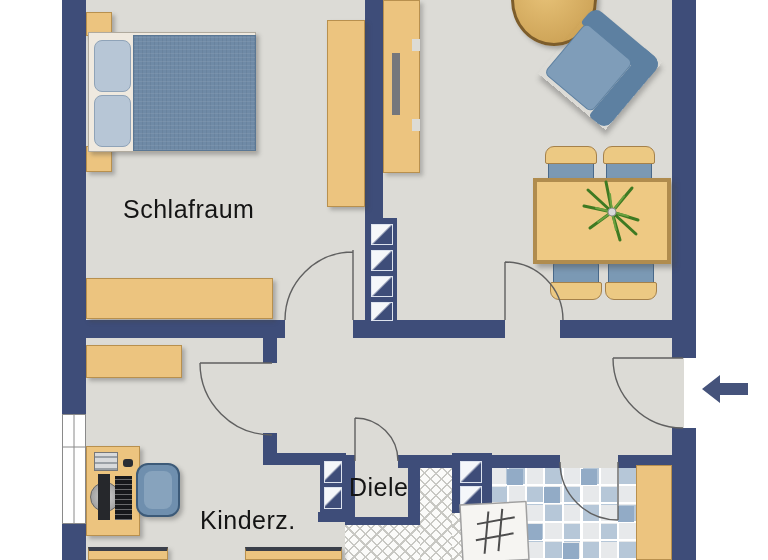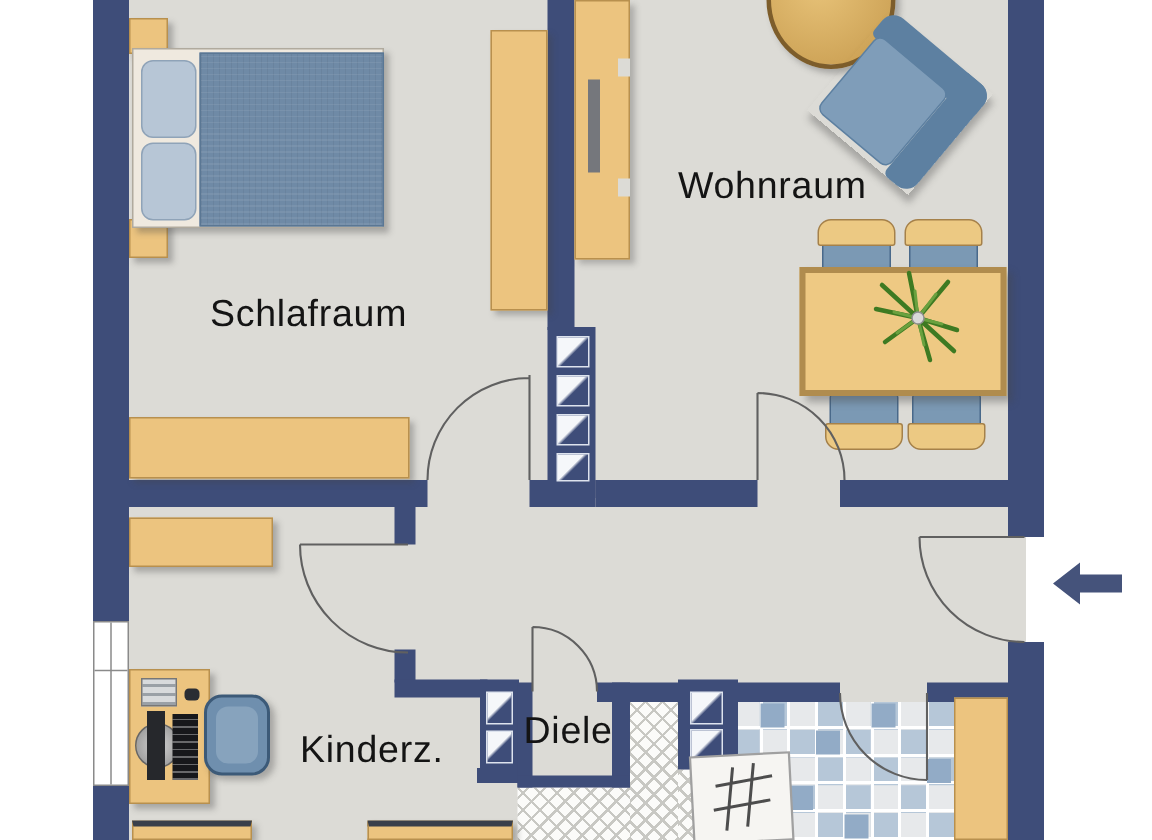--- a/index.html
+++ b/index.html
@@ -133,23 +133,22 @@
          background-image:repeating-linear-gradient(0deg,rgba(255,255,255,.35) 0 1px,transparent 1px 5px);"></div>
   </div>
   <div class="abs" style="left:136px;top:463px;width:44px;height:54px;background:#6f8fae;border:2px solid #3c5a78;border-radius:12px;box-sizing:border-box;box-shadow:3px 3px 4px rgba(70,70,70,.35);">
     <div class="abs" style="left:6px;top:6px;width:28px;height:38px;background:#87a3bd;border-radius:8px;"></div>
   </div>
   <div class="tan" style="left:88px;top:547px;width:80px;height:13px;border-top:4px solid #3a3f4a;"></div>
   <div class="tan" style="left:245px;top:547px;width:97px;height:13px;border-top:4px solid #3a3f4a;"></div>
 
   <div class="tan" style="left:636px;top:465px;width:36px;height:95px;box-shadow:none;"></div>
 
-  <div class="label" style="left:140px;top:195px;text-align:right;">Schlafraum</div>
-  <div class="label" style="left:452px;top:110px;">Wohnraum</div>
-  <div class="label" style="left:200px;top:486px;">Kinderz.</div>
+  <div class="label" style="left:123px;top:195px;text-align:right;">Schlafraum</div>
+  <div class="label" style="left:200px;top:506px;">Kinderz.</div>
   <div class="label" style="left:349px;top:473px;">Diele</div>
 
   <svg class="overlay" width="768" height="560" viewBox="0 0 768 560">
 
     <g transform="translate(460,505) rotate(-3)">
       <rect x="0" y="0" width="66" height="58" fill="#f6f5f2" stroke="#a0a0a0" stroke-width="1.5"></rect>
       <path d="M16 20 L54 15 M14 36 L52 31 M28 8 L22 50 M42 6 L36 48" stroke="#4d4d4d" stroke-width="2" fill="none"></path>
     </g>
 
     <g stroke="#606060" stroke-width="1.4" fill="none">

